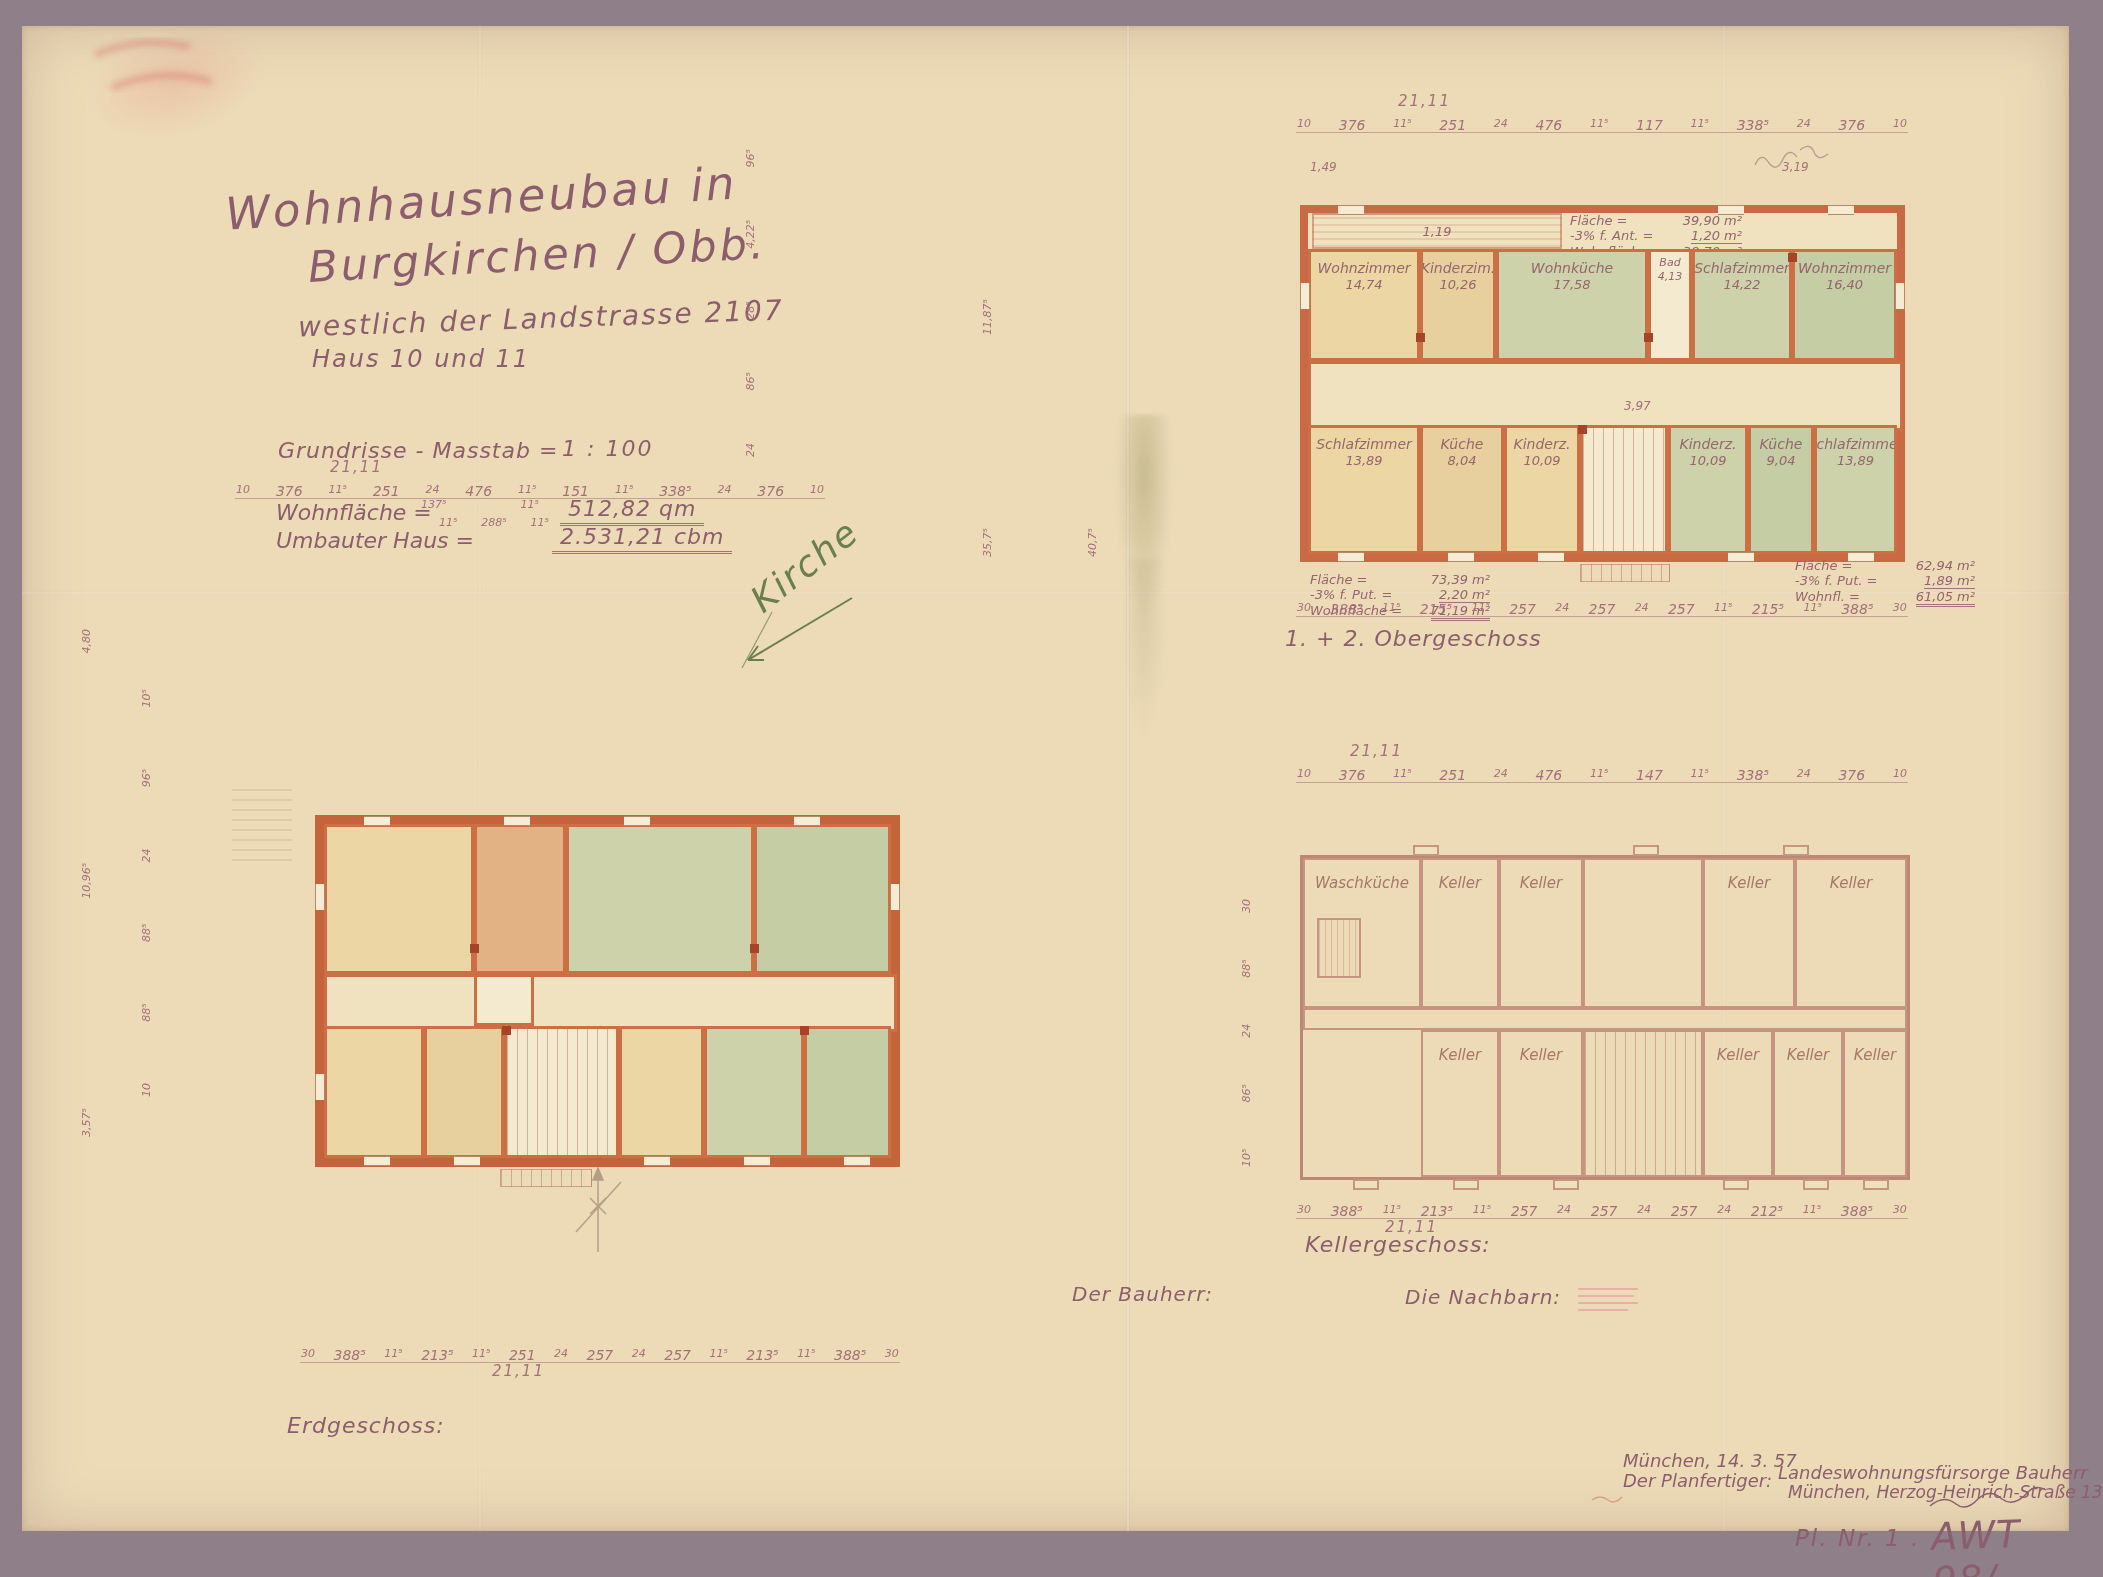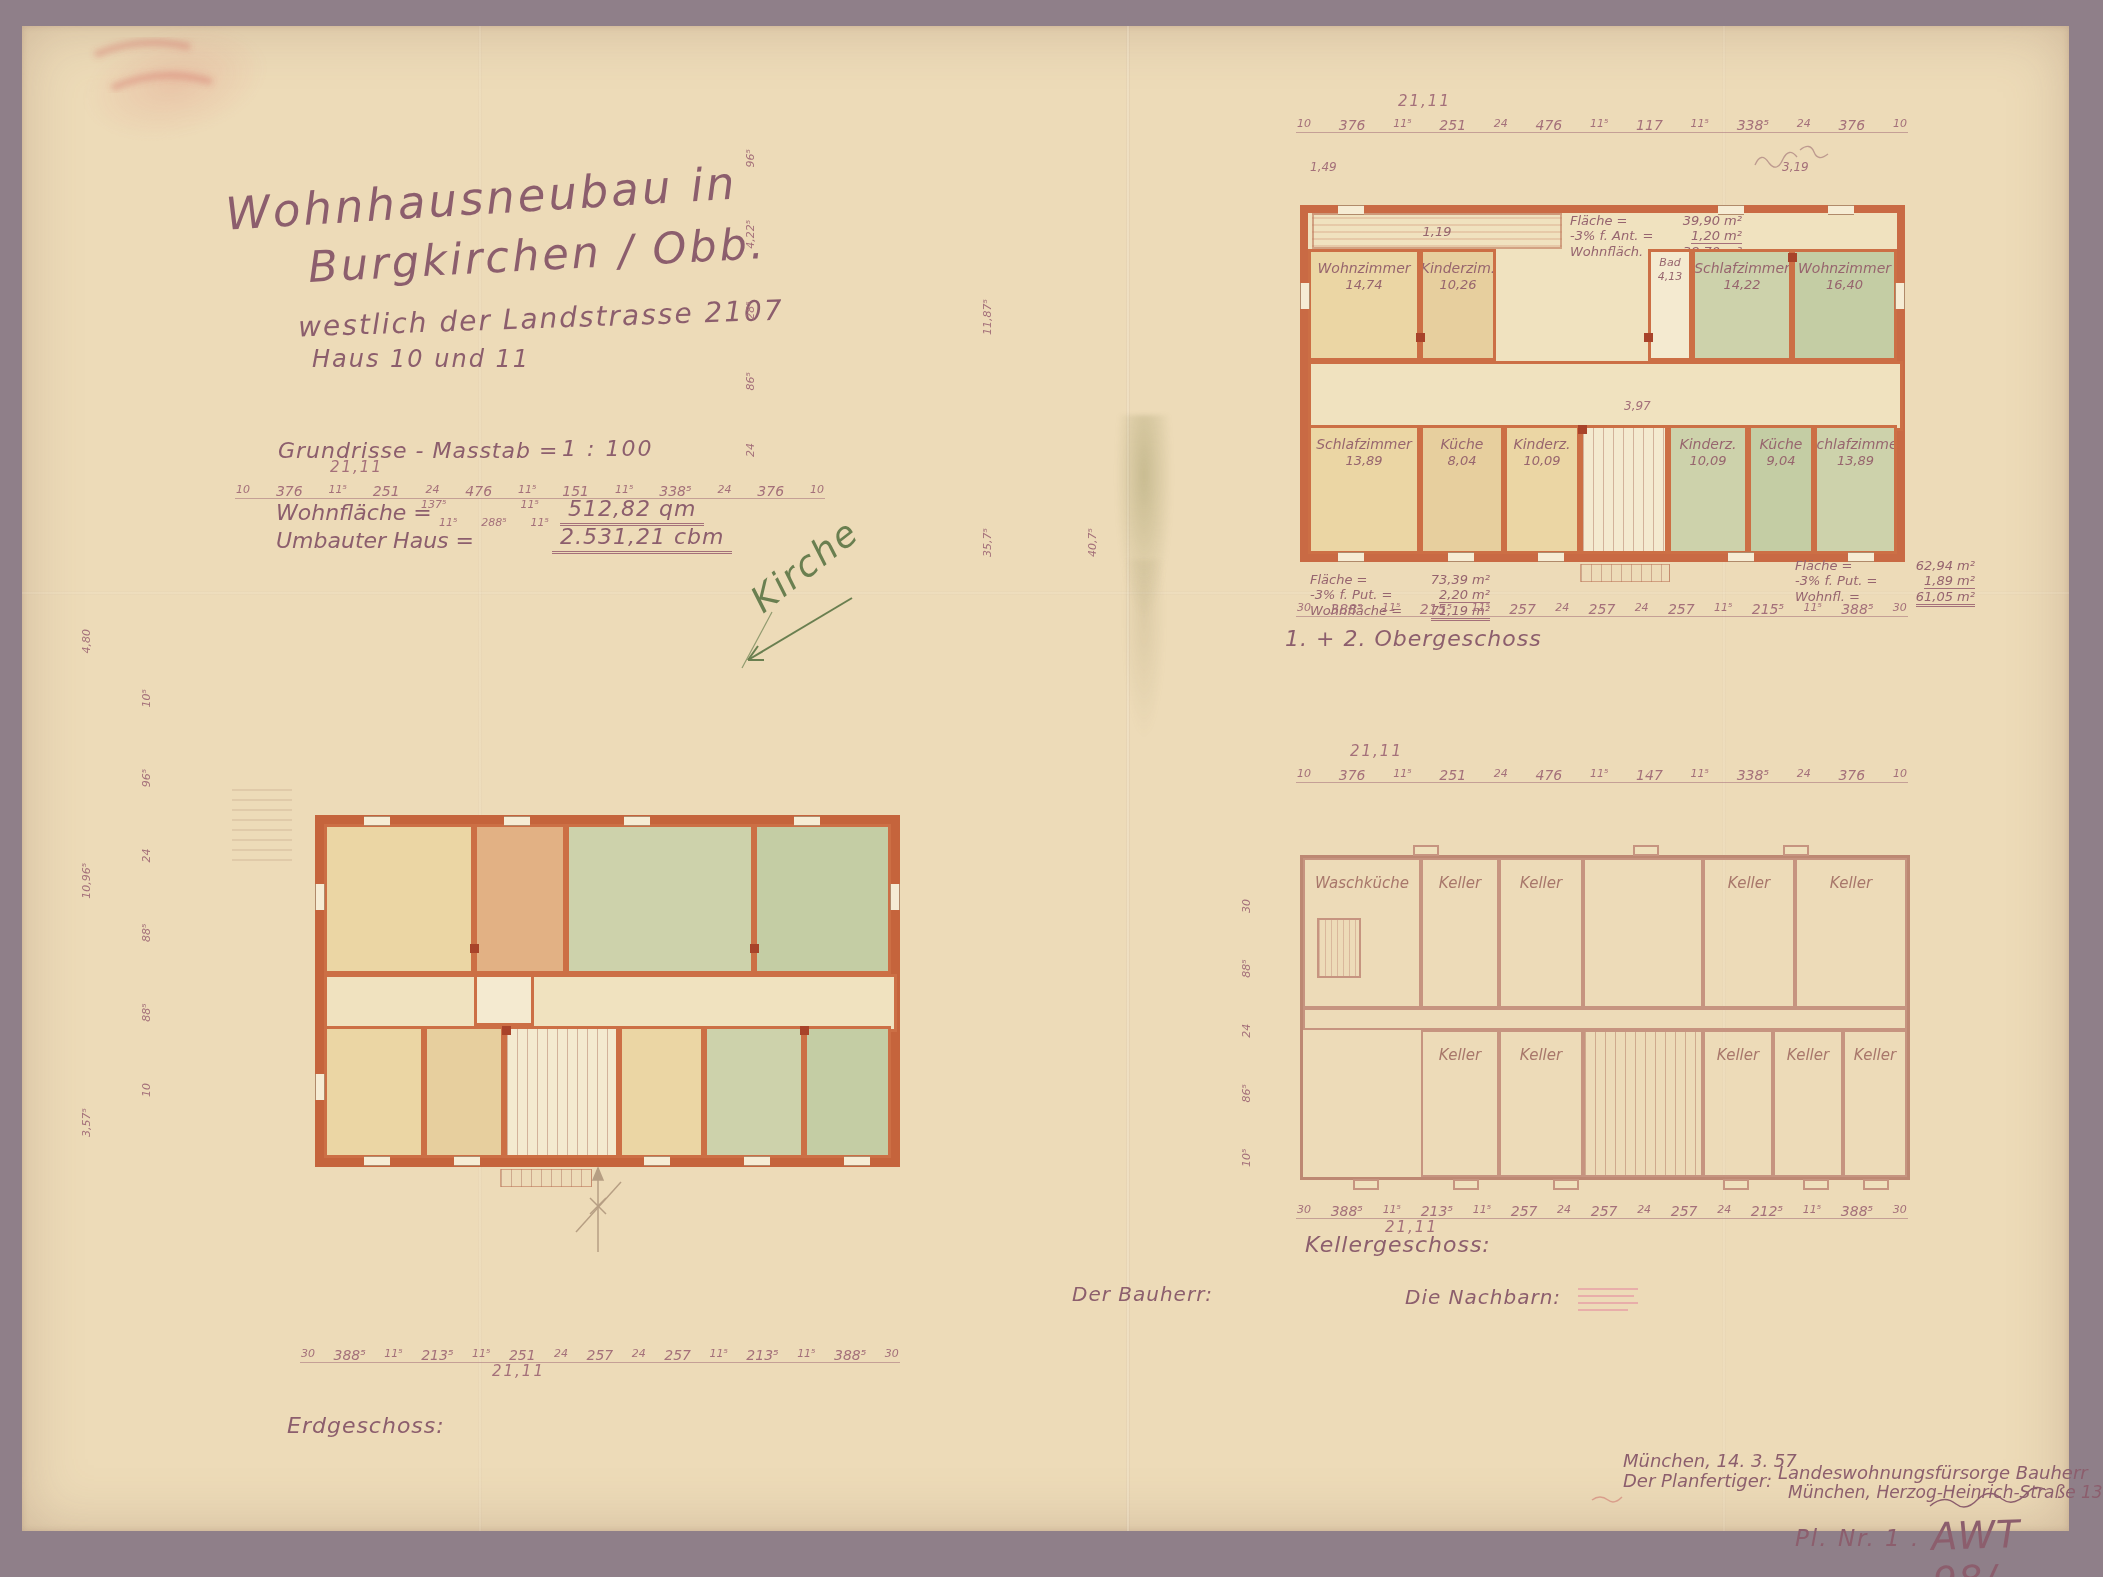--- a/index.html
+++ b/index.html
@@ -160,20 +160,24 @@
         </div>
     </div>
 
     <div class="room cream" style="left:0;top:36px;width:112px;height:112px;">
         <span class="rlabel">Wohnzimmer</span>
         <span class="rarea">14,74</span>
       </div>
     <div class="room cream2" style="left:112px;top:36px;width:76px;height:112px;">
         <span class="rlabel">Kinderzim.</span>
         <span class="rarea">10,26</span>
+      </div>
+    <div class="room sage" style="left:188px;top:36px;width:152px;height:112px;">
+        <span class="rlabel">Wohnküche</span>
+        <span class="rarea">17,58</span>
       </div>
     <div class="room whiteroom" style="left:340px;top:36px;width:44px;height:112px;padding-top:4px;">
         <span class="rlabel" style="font-size:11px">Bad</span>
         <span class="rarea" style="font-size:11px">4,13</span>
       </div>
     <div class="room sage" style="left:384px;top:36px;width:100px;height:112px;">
         <span class="rlabel">Schlafzimmer</span>
         <span class="rarea">14,22</span>
       </div>
     <div class="room sage2" style="left:484px;top:36px;width:105px;height:112px;">

